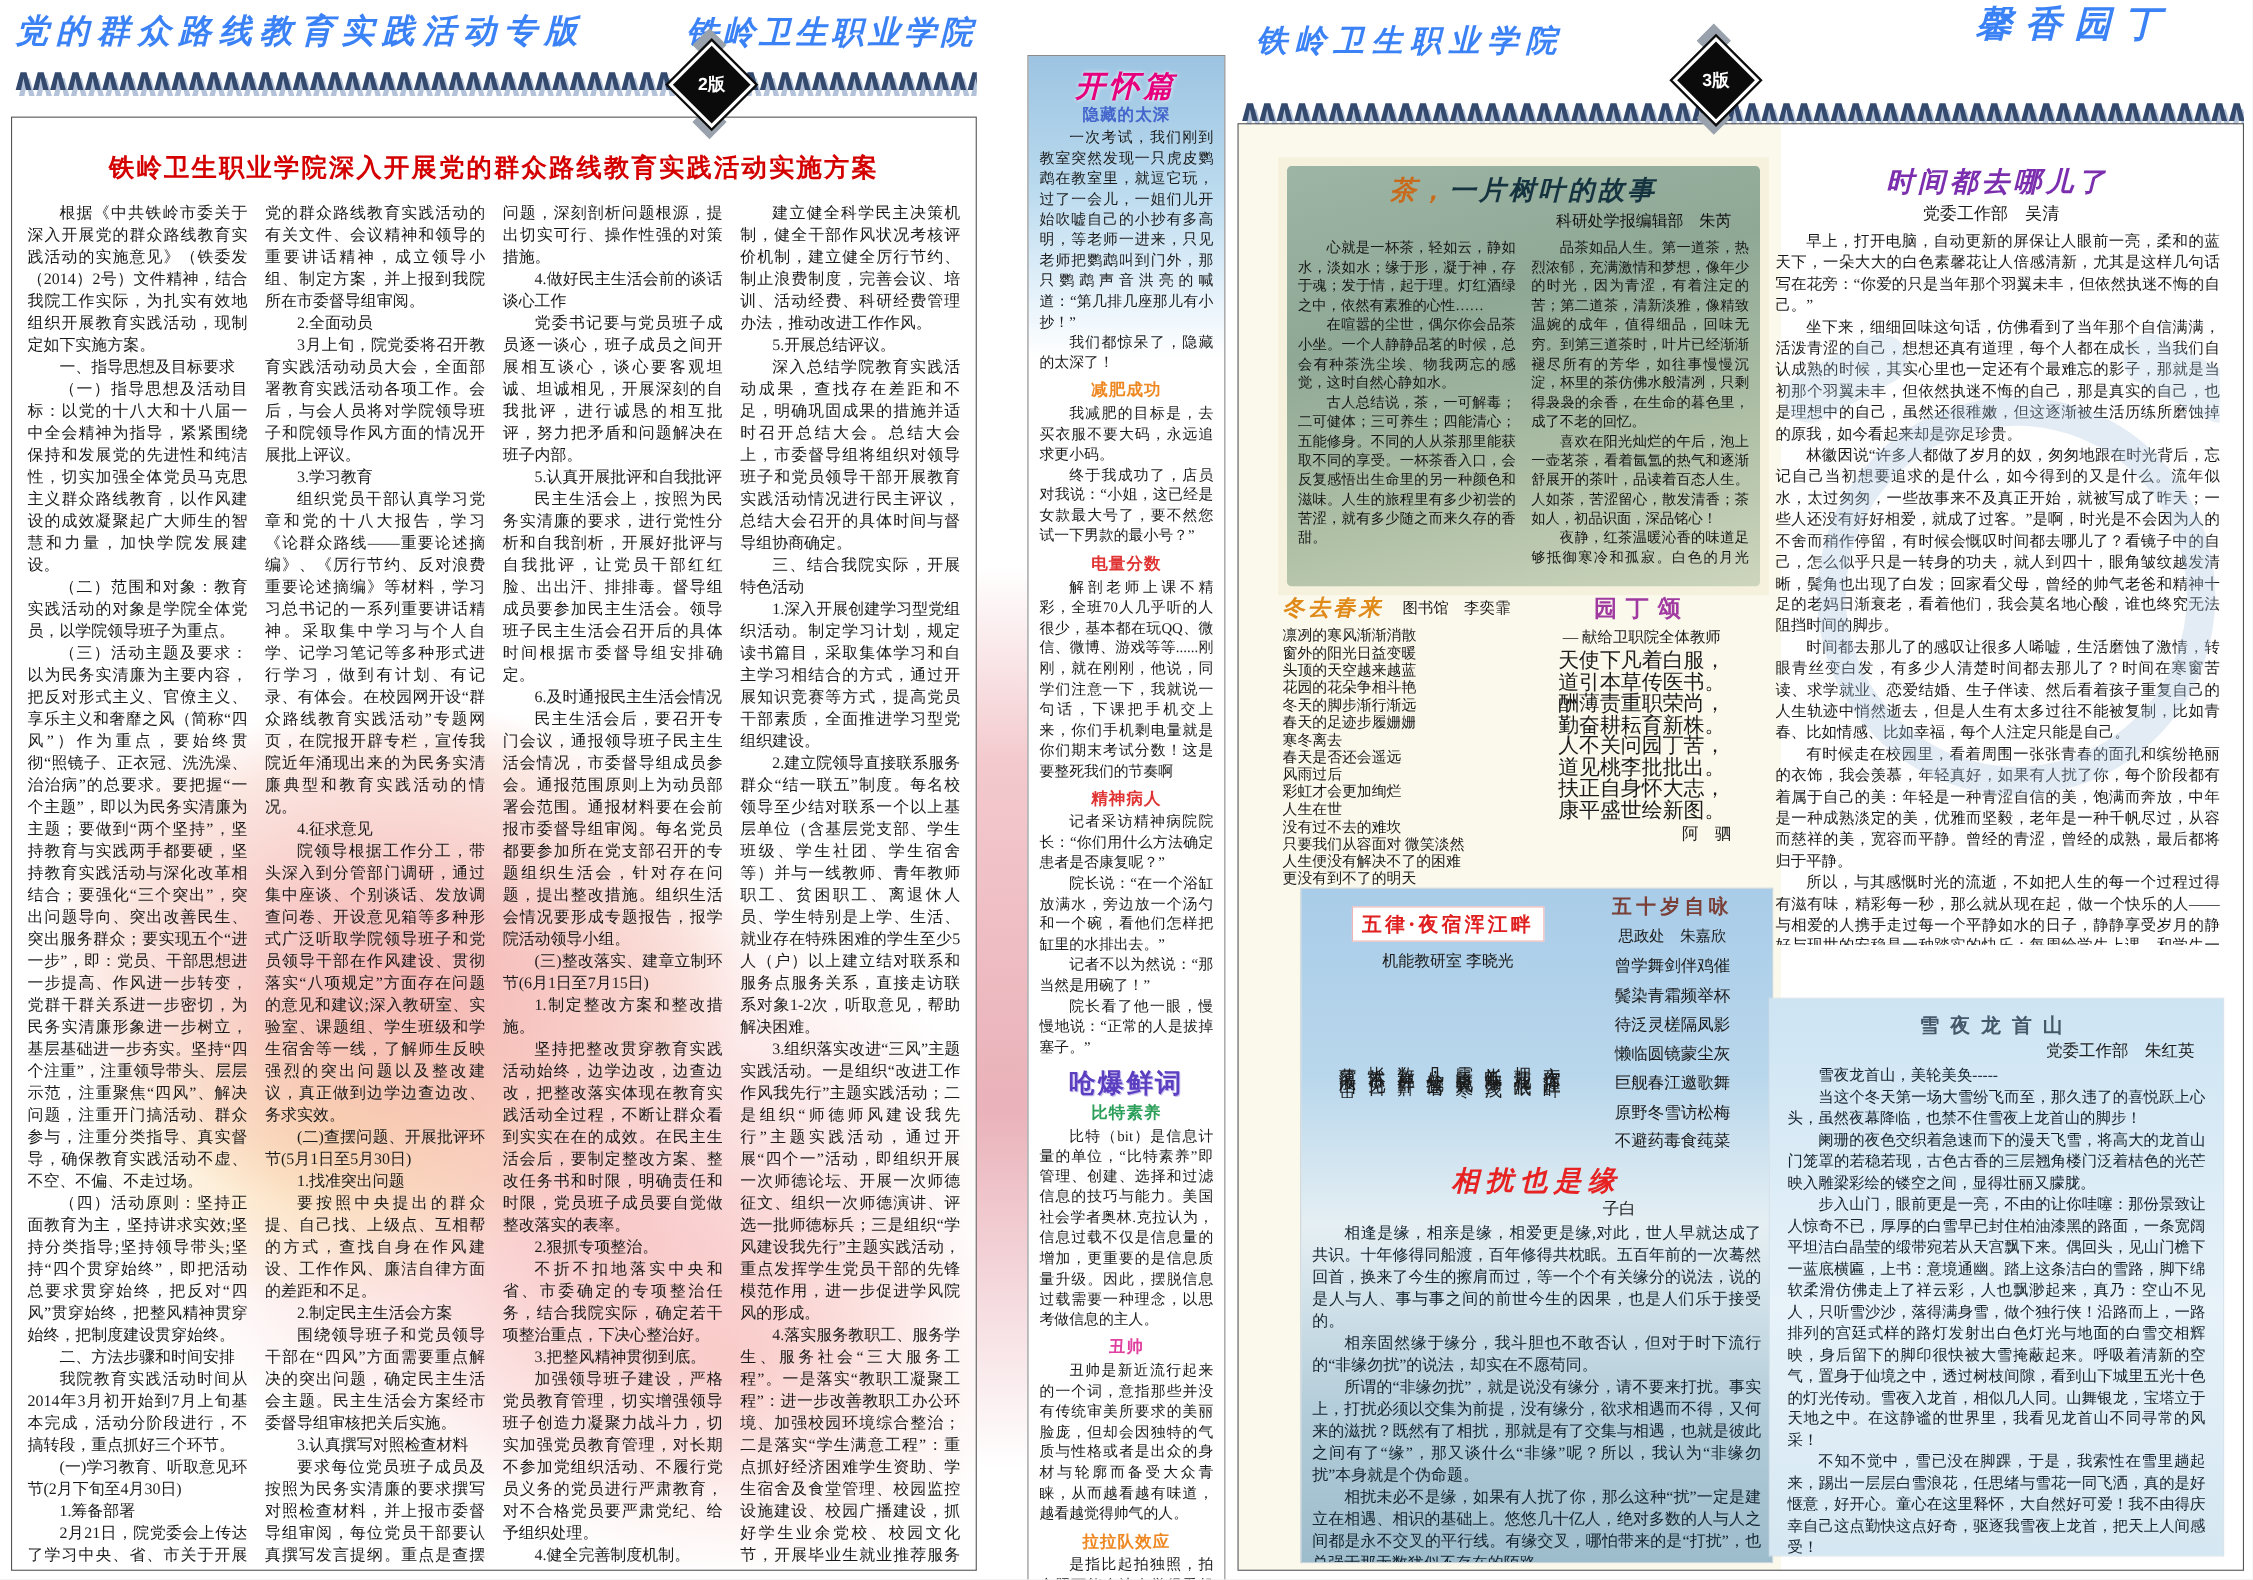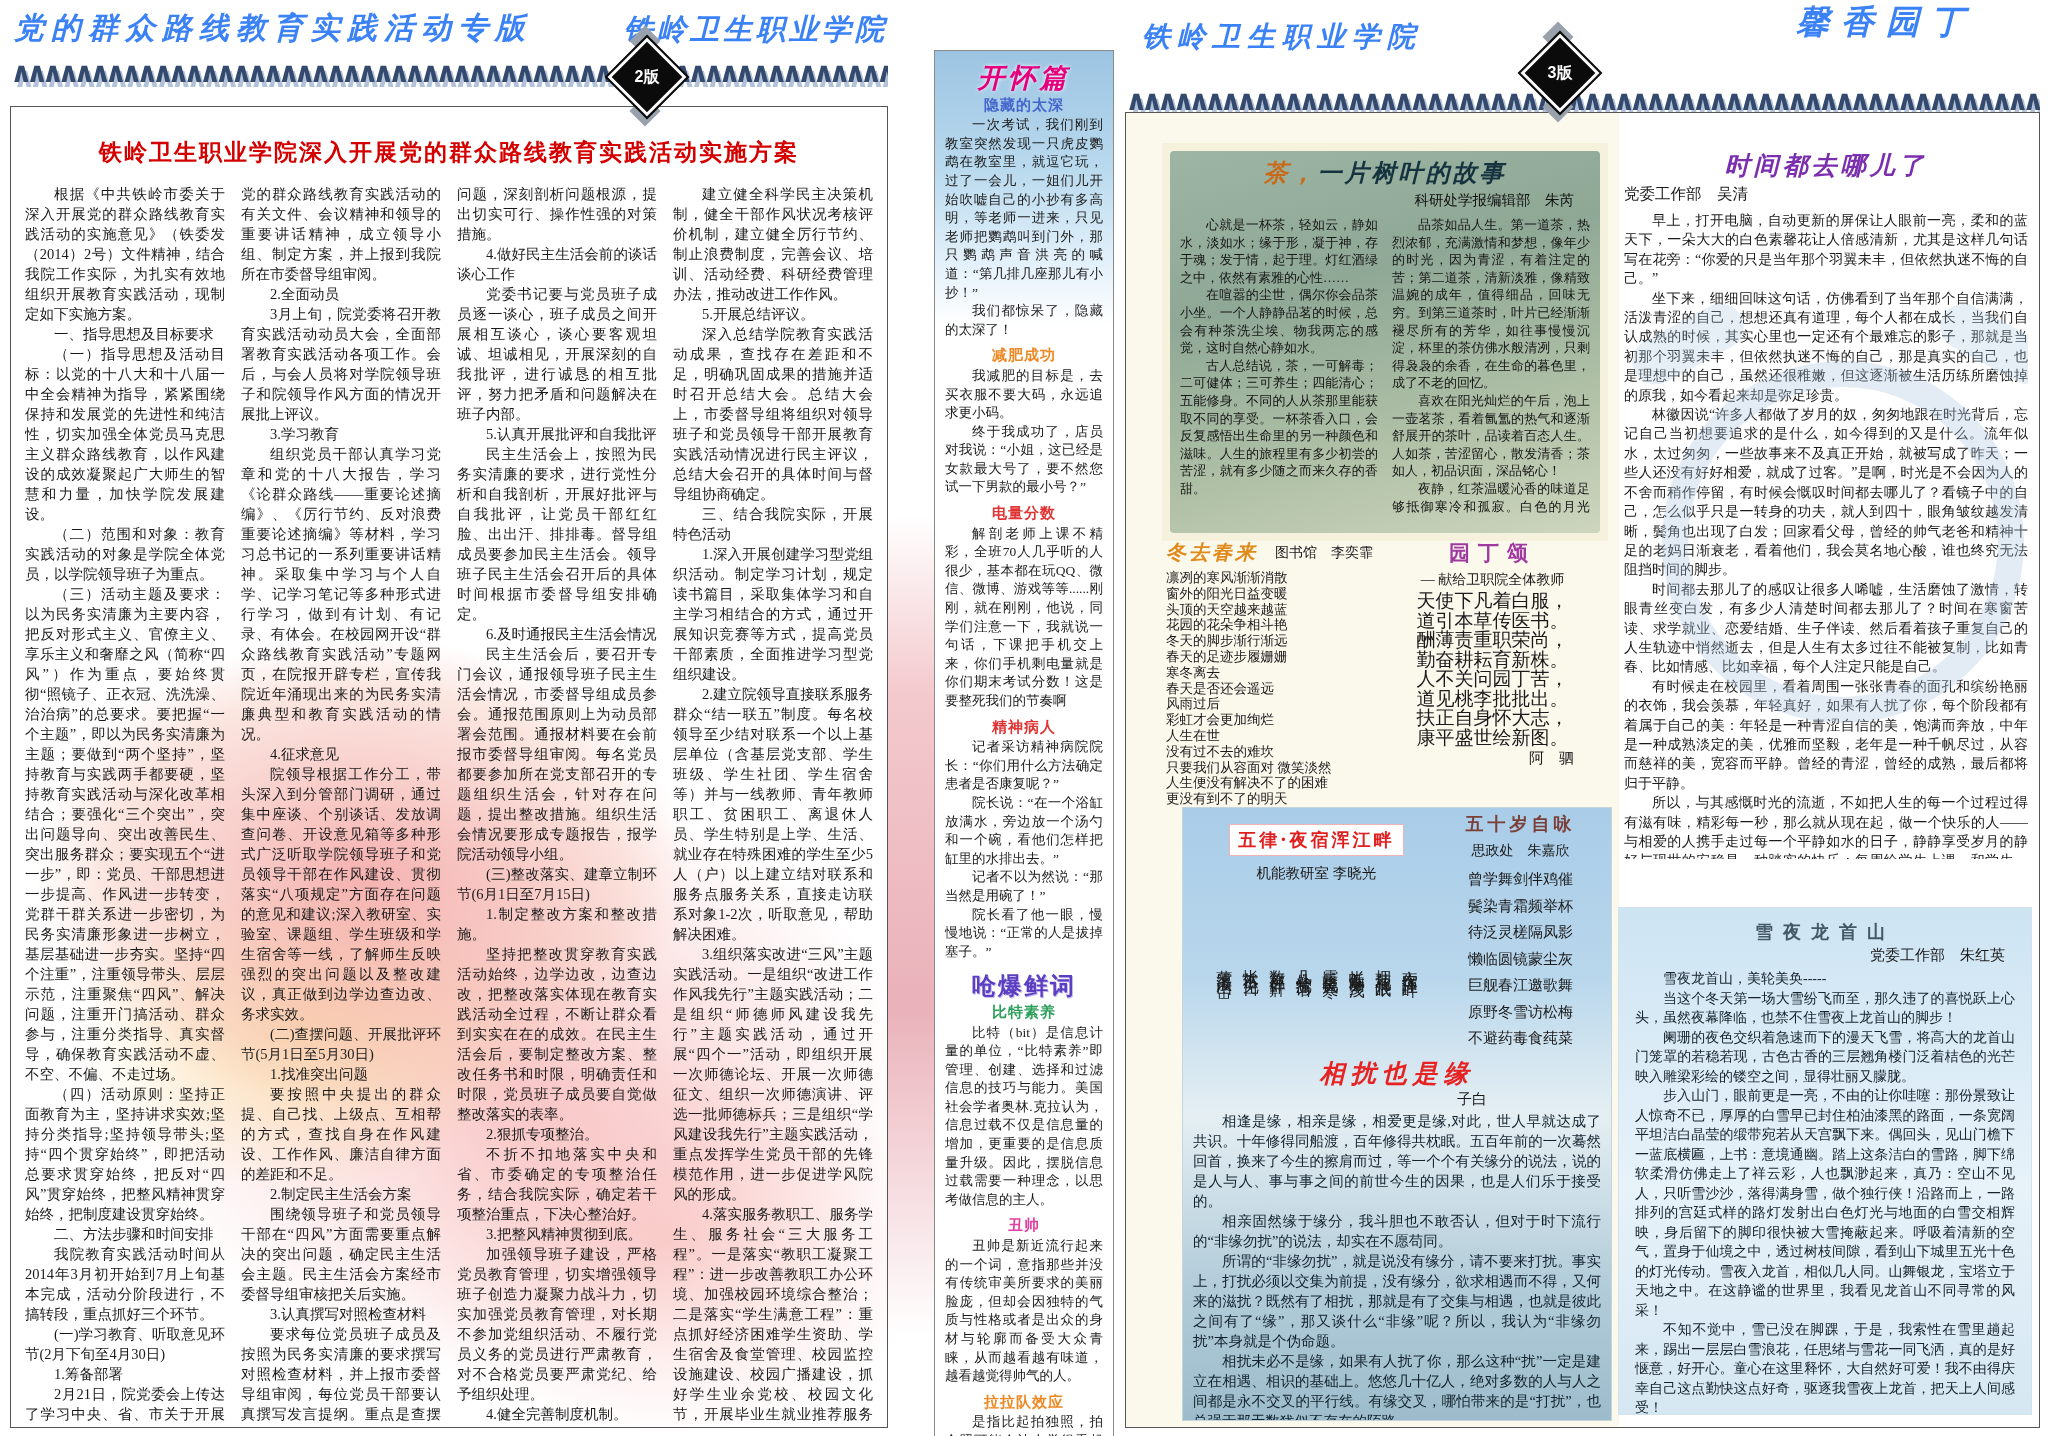--- a/index.html
+++ b/index.html
@@ -99,30 +99,30 @@
   .fifty{width:162px;text-align:center;}
   .f-title{margin-top:-2px;font-size:18px;font-weight:bold;color:#7a4038;letter-spacing:4px;
       font-family:"Liberation Sans","DejaVu Sans",sans-serif;}
   .f-byline{font-size:14px;margin-top:6px;}
   .f-lines{margin-top:6px;font-size:15px;line-height:26.5px;}
   .xr-title{text-align:center;font-size:25px;font-weight:bold;font-style:italic;color:#e62222;
       letter-spacing:6px;margin-top:4px;font-family:"DejaVu Serif",serif;}
   .xr-author{text-align:center;font-size:15px;margin:0 0 2px 150px;}
   .xr-body{font-size:14.5px;line-height:20px;text-align:justify;color:#12222e;}
   .xr-body p{margin:0;text-indent:2em;}
-  .rightcol{position:absolute;left:498px;top:36px;width:404px;height:1266px;}
+  .rightcol{position:absolute;left:488px;top:36px;width:404px;height:1266px;}
   .clock-wm{position:absolute;left:38px;top:150px;width:310px;height:310px;border-radius:50%;
       border:26px solid rgba(168,196,224,.32);}
   .clock-wm:before{content:"";position:absolute;left:-60px;top:-66px;width:120px;height:46px;
       border-radius:24px;background:rgba(168,196,224,.28);transform:rotate(-28deg);}
   .clock-wm:after{content:"";position:absolute;right:-58px;top:-66px;width:120px;height:46px;
       border-radius:24px;background:rgba(168,196,224,.28);transform:rotate(28deg);}
   .t-title{text-align:center;font-size:25px;font-weight:bold;font-style:italic;color:#7b2fae;
       letter-spacing:4px;font-family:"DejaVu Serif",serif;}
-  .t-byline{text-align:left;font-size:15.5px;padding-right:12px;margin-top:2px;}
+  .t-byline{text-align:center;font-size:15.5px;padding-right:12px;margin-top:2px;}
   .t-body{position:relative;margin-top:6px;height:648px;overflow:hidden;
       font-size:14px;line-height:19.4px;text-align:justify;}
   .t-body p{margin:0;text-indent:2em;}
   .snowbox{position:absolute;left:-6px;top:758px;width:414px;height:508px;box-sizing:border-box;
       padding:12px 16px;border:1px solid #d5e2ec;overflow:hidden;
       background:linear-gradient(180deg,#cde4f3 0%,#e7f2f9 55%,#d5e7f2 100%);}
   .sn-title{text-align:center;font-size:18px;font-weight:bold;color:#44586a;letter-spacing:10px;
       font-family:"Liberation Sans","DejaVu Sans",sans-serif;}
   .sn-byline{text-align:right;font-size:15px;padding-right:10px;margin-top:2px;}
   .sn-body{margin-top:4px;font-size:14px;line-height:19.5px;text-align:justify;color:#15222c;}

